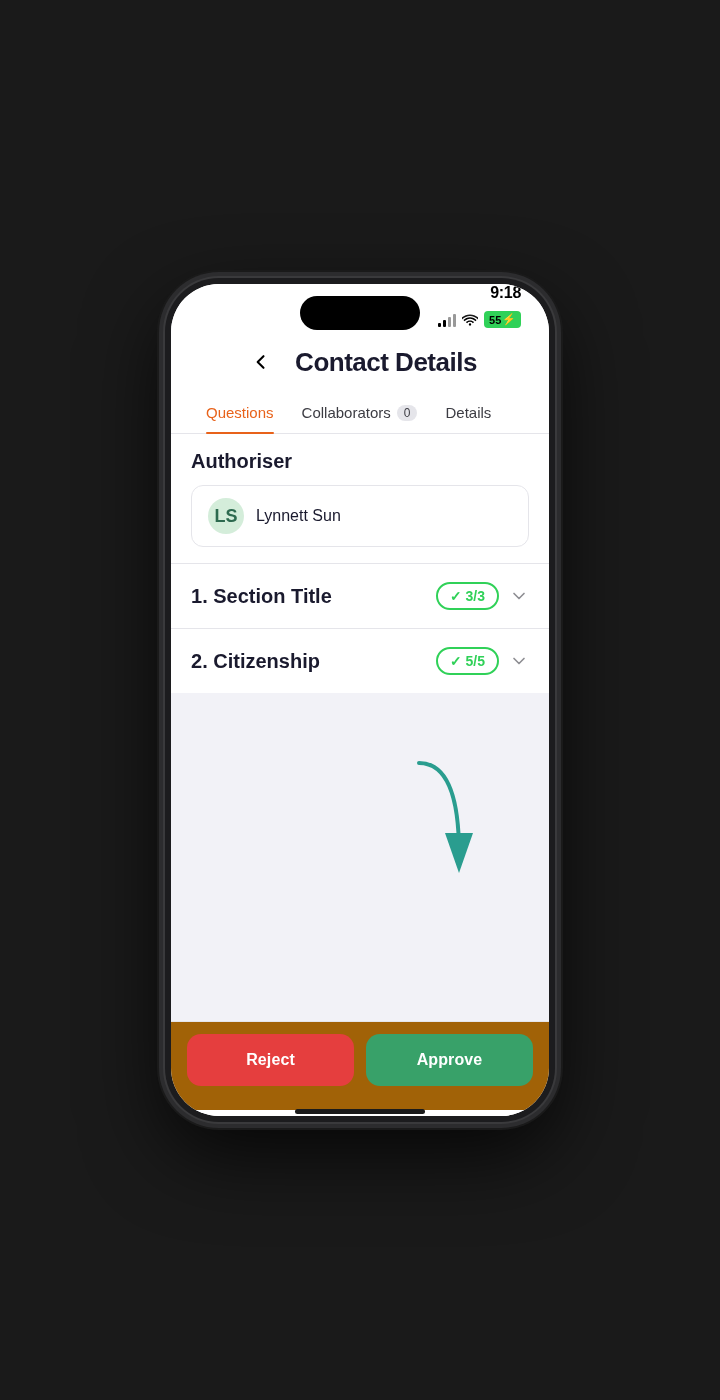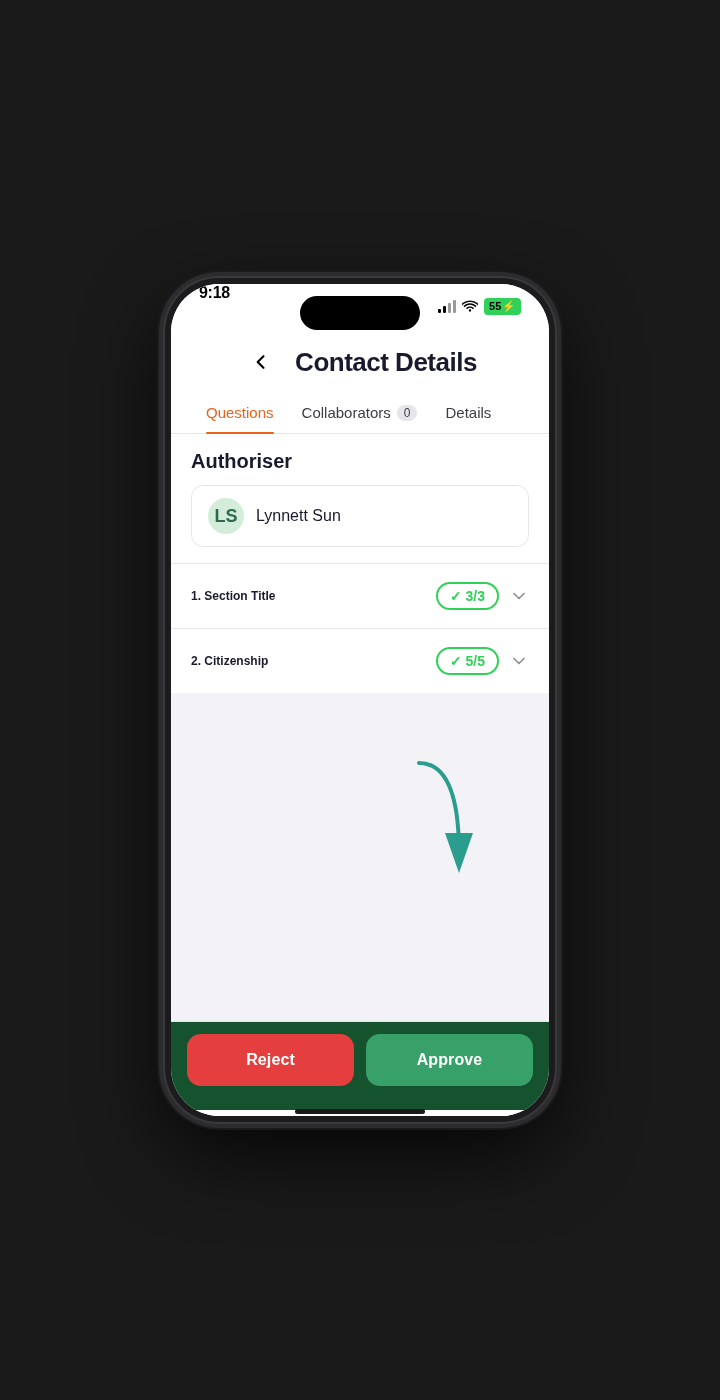--- a/index.html
+++ b/index.html
@@ -62,24 +62,26 @@
       overflow: hidden;
       display: flex;
       flex-direction: column;
     }
 
     
     .status-bar {
       height: 52px;
       background: #ffffff;
       display: flex;
+      align-items: flex-end;
       padding: 0 28px 8px;
       justify-content: space-between;
       flex-shrink: 0;
       position: relative;
+      flex-direction: column;
     }
 
     .status-time {
       font-size: 16px;
       font-weight: 600;
       color: #000;
       letter-spacing: -0.3px;
     }
 
     .status-icons {
@@ -287,21 +289,21 @@
       align-items: center;
       justify-content: space-between;
       cursor: pointer;
     }
 
     .section-row + .section-row {
       border-top: 1px solid #e5e5ea;
     }
 
     .section-row-label {
-      font-size: 12px;
+      font-size: 20px;
       font-weight: 600;
       color: #1a1a2e;
     }
 
     .section-row-right {
       display: flex;
       align-items: center;
       gap: 10px;
     }
 
@@ -330,21 +332,21 @@
       padding: 60px 70px 0 0;
     }
 
     .arrow-svg {
       width: 80px;
       height: 120px;
     }
 
     
     .bottom-bar {
-      background: #14532d;
+      background: #a16207;
       padding: 12px 16px 24px;
       display: flex;
       gap: 12px;
       border-top: 1px solid #e5e5ea;
       flex-shrink: 0;
     }
 
     .btn-reject {
       flex: 1;
       height: 52px;

